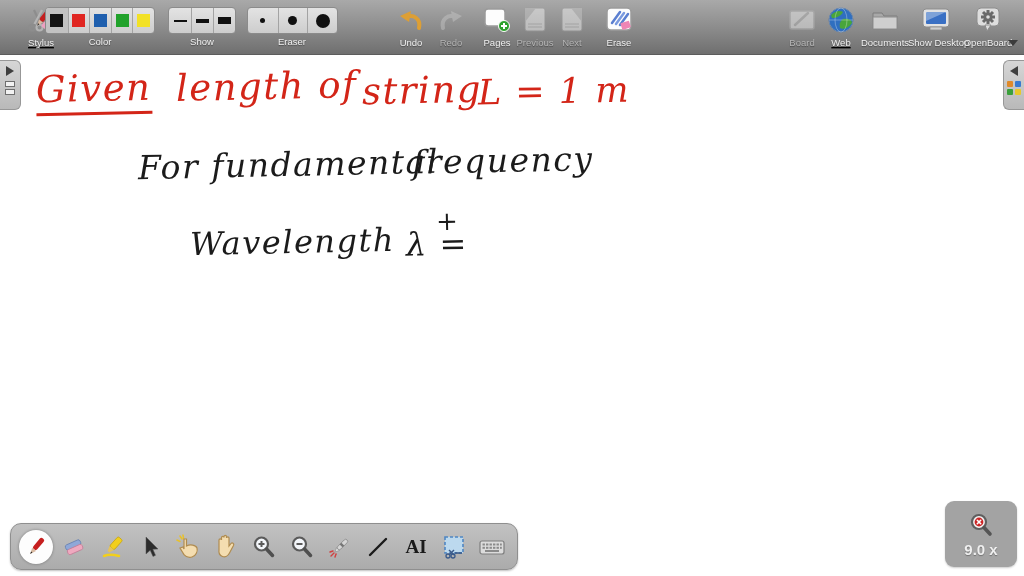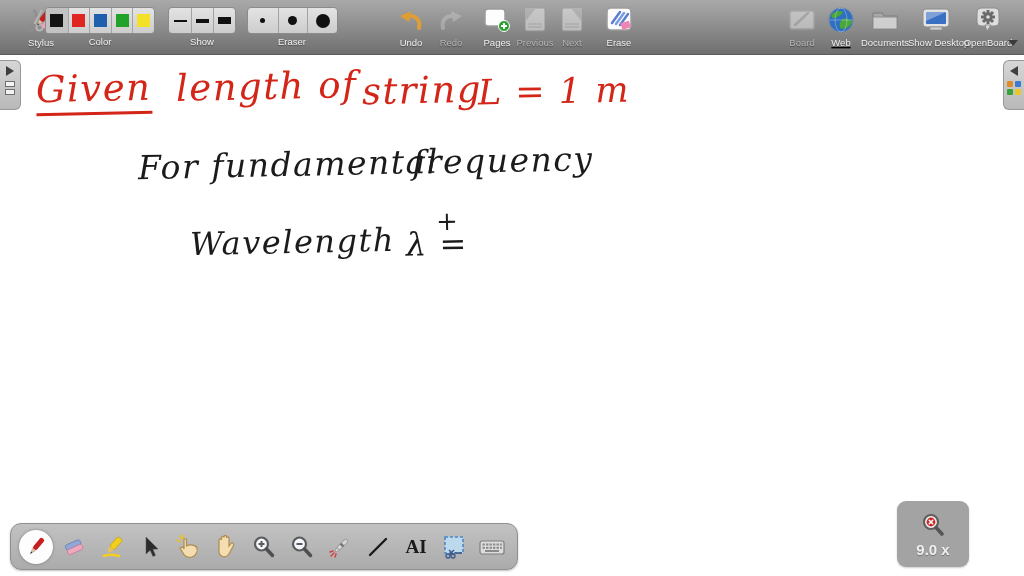--- a/index.html
+++ b/index.html
@@ -74,35 +74,35 @@
     border:1px solid #8f8f8f; border-radius:11px;
     display:flex; align-items:center; justify-content:space-around; padding:0 6px;
     box-shadow:0 1px 2px rgba(0,0,0,.25);
   }
   .tool { width:34px; height:34px; display:flex; align-items:center; justify-content:center;
           border-radius:50%; cursor:pointer; }
   .tool.selected { background:#fdfdfd; box-shadow:0 0 3px rgba(0,0,0,.35); }
 
   
   .zoom-indicator {
-    position:absolute; left:897px; top:501px; width:72px; height:66px;
+    position:absolute; left:945px; top:501px; width:72px; height:66px;
     background:#a3a3a3; border-radius:9px; cursor:pointer;
     display:flex; flex-direction:column; align-items:center; justify-content:center; gap:2px;
     box-shadow:0 1px 2px rgba(0,0,0,.2);
   }
   .zoom-label { font-size:15px; font-weight:bold; color:#efefef; text-shadow:0 1px 1px rgba(0,0,0,.3); }
 </style>
 </head>
 <body>
 
 <div class="stage">
 
   <div class="top-toolbar">
 
-    <div class="tb-item" style="left:12px; width:58px;">
+    <div class="tb-item" style="left:12px; width:58px;text-decoration:underline;">
       <div class="tb-icon">
         <svg width="30" height="28" viewBox="0 0 30 28">
           <line x1="8" y1="4" x2="15" y2="19" stroke="#8d8d8d" stroke-width="2.2"></line>
           <line x1="16" y1="4" x2="8" y2="19" stroke="#b5b5b5" stroke-width="2.2"></line>
           <circle cx="6.5" cy="21.5" r="3" fill="none" stroke="#8d8d8d" stroke-width="2"></circle>
           <circle cx="13.5" cy="21.5" r="3" fill="none" stroke="#b5b5b5" stroke-width="2"></circle>
           <rect x="16" y="17" width="8" height="6" rx="1.5" fill="#eda0c0" transform="rotate(38 20 20)"></rect>
           <g transform="rotate(38 18 11)">
             <rect x="15.5" y="1" width="5" height="15" rx="2" fill="#c42020"></rect>
             <polygon points="15.5,16 20.5,16 18,22" fill="#d8b9a0"></polygon>

